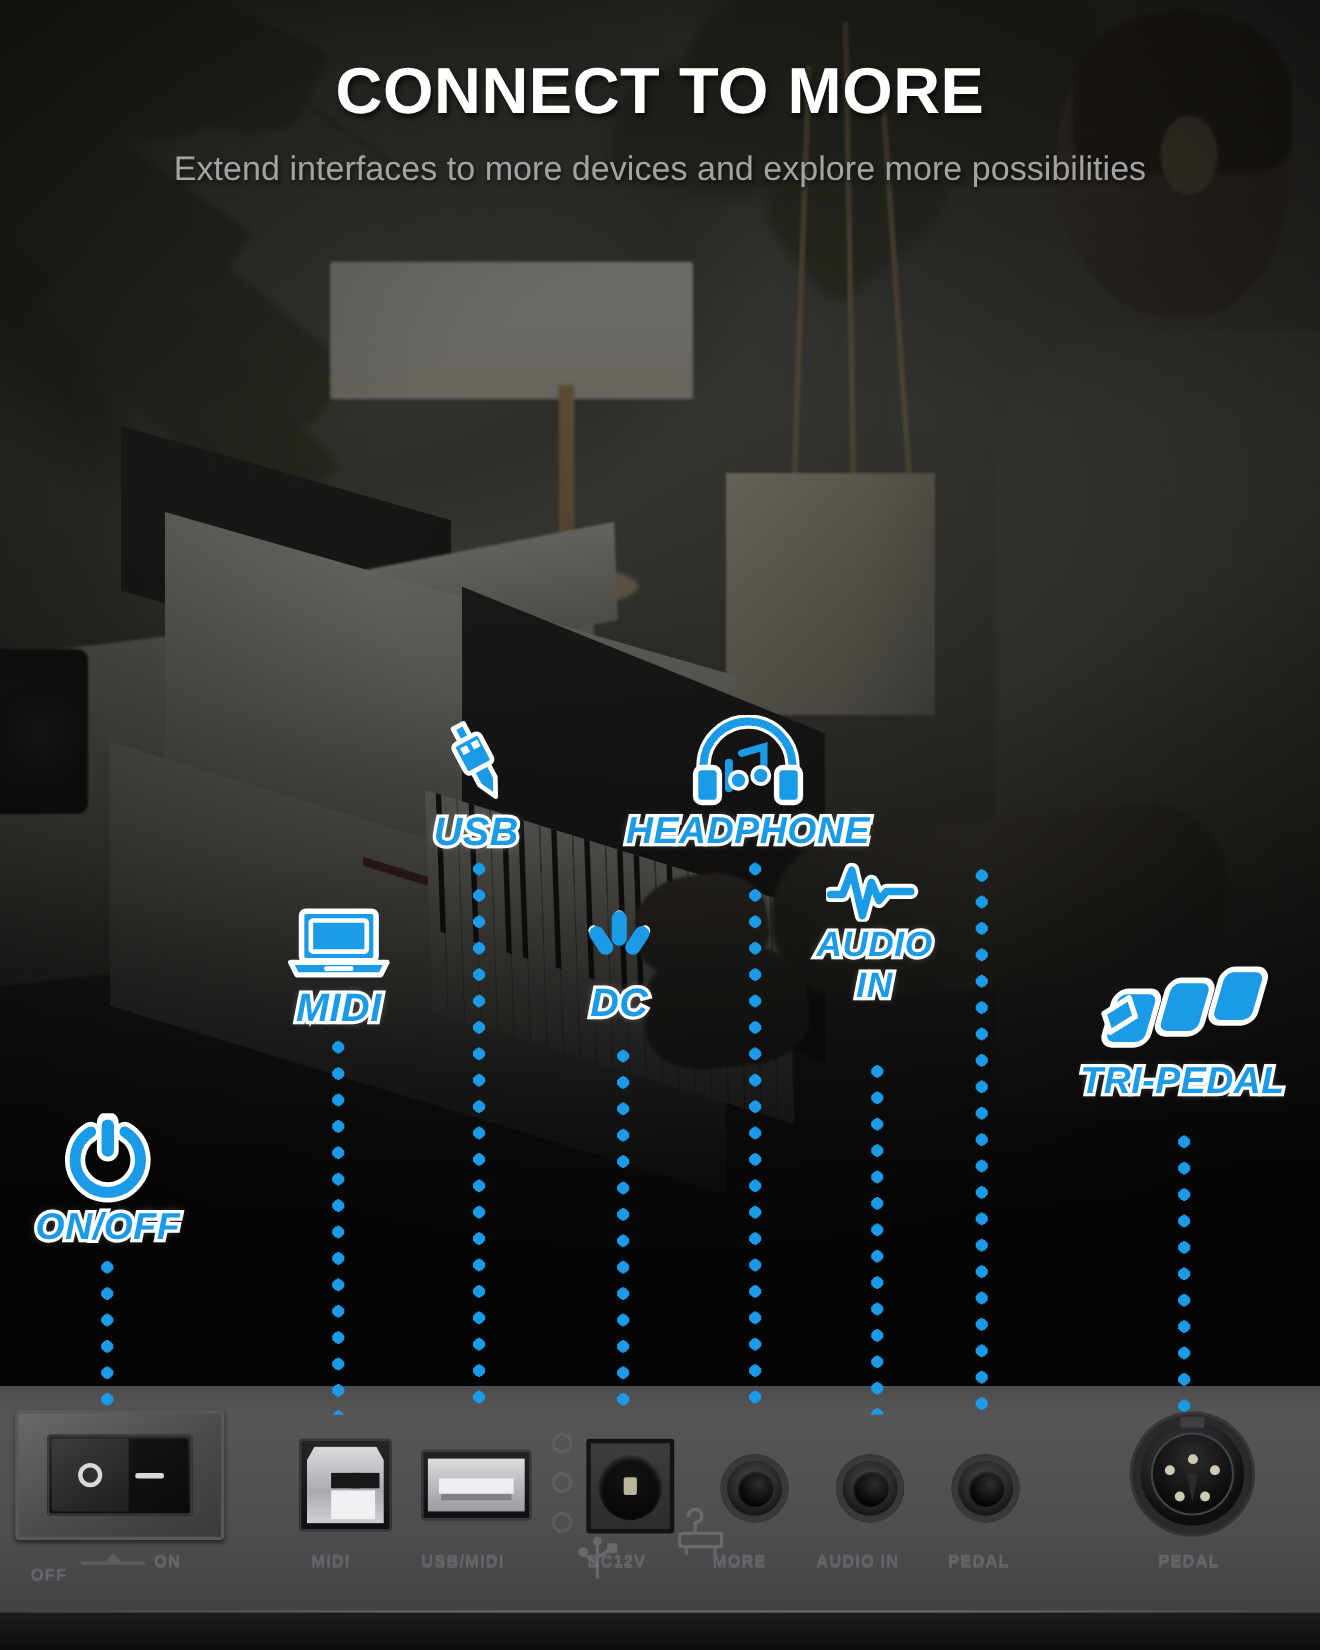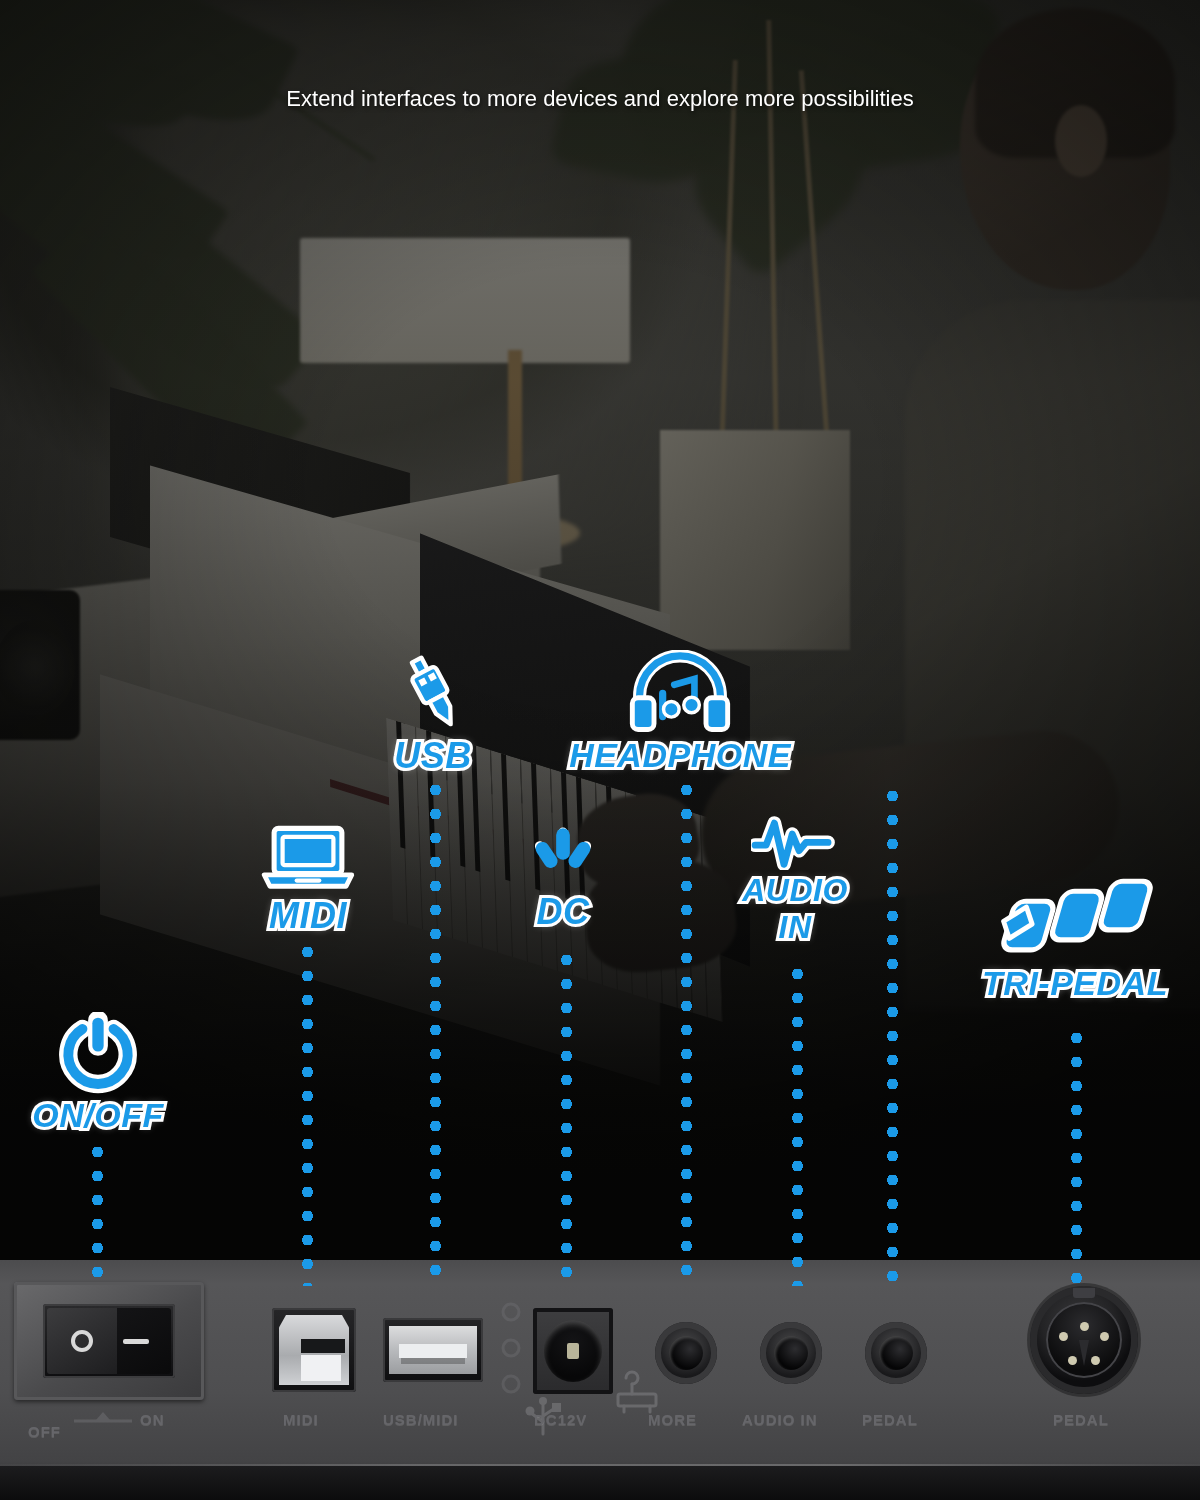--- a/index.html
+++ b/index.html
@@ -179,21 +179,21 @@
     background:radial-gradient(ellipse 900px 700px at 50% 38%, rgba(0,0,0,0) 30%, rgba(0,0,0,.55) 100%);
   }
 
   
   .head-wrap{ position:absolute; left:0; right:0; top:54px; text-align:center; z-index:20; }
   .title{
     color:#fff; font-size:59px; font-weight:700; letter-spacing:.5px; line-height:1;
     text-shadow:2px 3px 5px rgba(0,0,0,.65);
   }
   .subtitle{
-    margin-top:30px; color:#ffffff; font-size:22px; font-weight:400; line-height:1.38;
+    margin-top:20px; color:#a3a3a3; font-size:31px; font-weight:400; line-height:1.38;
     text-shadow:1px 2px 4px rgba(0,0,0,.6);
   }
 
   
   .dotline{
     position:absolute; width:11px; z-index:22;
     background-image:radial-gradient(circle closest-side, #1b9ae8 99%, rgba(0,0,0,0) 100%);
     background-size:11px 24px; background-repeat:repeat-y; background-position:center top;
   }
 
@@ -439,20 +439,21 @@
     <div class="person-arm"></div>
     <div class="hand h1"></div>
     <div class="hand h2"></div>
     <div class="leg"></div>
 
     <div class="bg-darken"></div>
     <div class="bg-vignette"></div>
   </div>
 
   <div class="head-wrap">
+    <div class="title">CONNECT TO MORE</div>
     <div class="subtitle">Extend interfaces to more devices and explore more possibilities</div>
   </div>
 
   <div class="dotline" style="left:92px;  top:1140px; height:146px;"></div>
   <div class="dotline" style="left:302px; top:940px;  height:346px;"></div>
   <div class="dotline" style="left:430px; top:778px;  height:508px;"></div>
   <div class="dotline" style="left:561px; top:948px;  height:338px;"></div>
   <div class="dotline" style="left:681px; top:778px;  height:508px;"></div>
   <div class="dotline" style="left:792px; top:962px;  height:324px;"></div>
   <div class="dotline" style="left:887px; top:784px;  height:502px;"></div>
@@ -507,21 +508,21 @@
       </g>
       <g stroke="#1B9AE8" stroke-width="10" stroke-linecap="round">
         <path d="M27 8v13"></path>
           <path d="M12 18l6 9"></path>
           <path d="M42 18l-6 9"></path>
       </g>
     </svg>
     <span class="lbl sz3">DC</span>
   </div>
 
-  <div class="callout" style="left:712px; top:812px; width:166px;">
+  <div class="callout" style="left:712px; top:780px; width:166px;">
     <svg class="ico" width="88" height="58" viewBox="0 0 64 42">
       <path d="M3 24h8l6-16 7 30 6-22 5 12 5-6h16" fill="none" stroke="#fff" stroke-width="10" stroke-linecap="round" stroke-linejoin="round"></path>
       <path d="M3 24h8l6-16 7 30 6-22 5 12 5-6h16" fill="none" stroke="#1B9AE8" stroke-width="5" stroke-linecap="round" stroke-linejoin="round"></path>
     </svg>
     <span class="lbl sz2">AUDIO</span>
     <span class="lbl sz2">IN</span>
   </div>
 
   <div class="callout" style="left:10px; top:1012px; width:176px;">
     <svg class="ico" width="82" height="82" viewBox="0 0 58 58">

